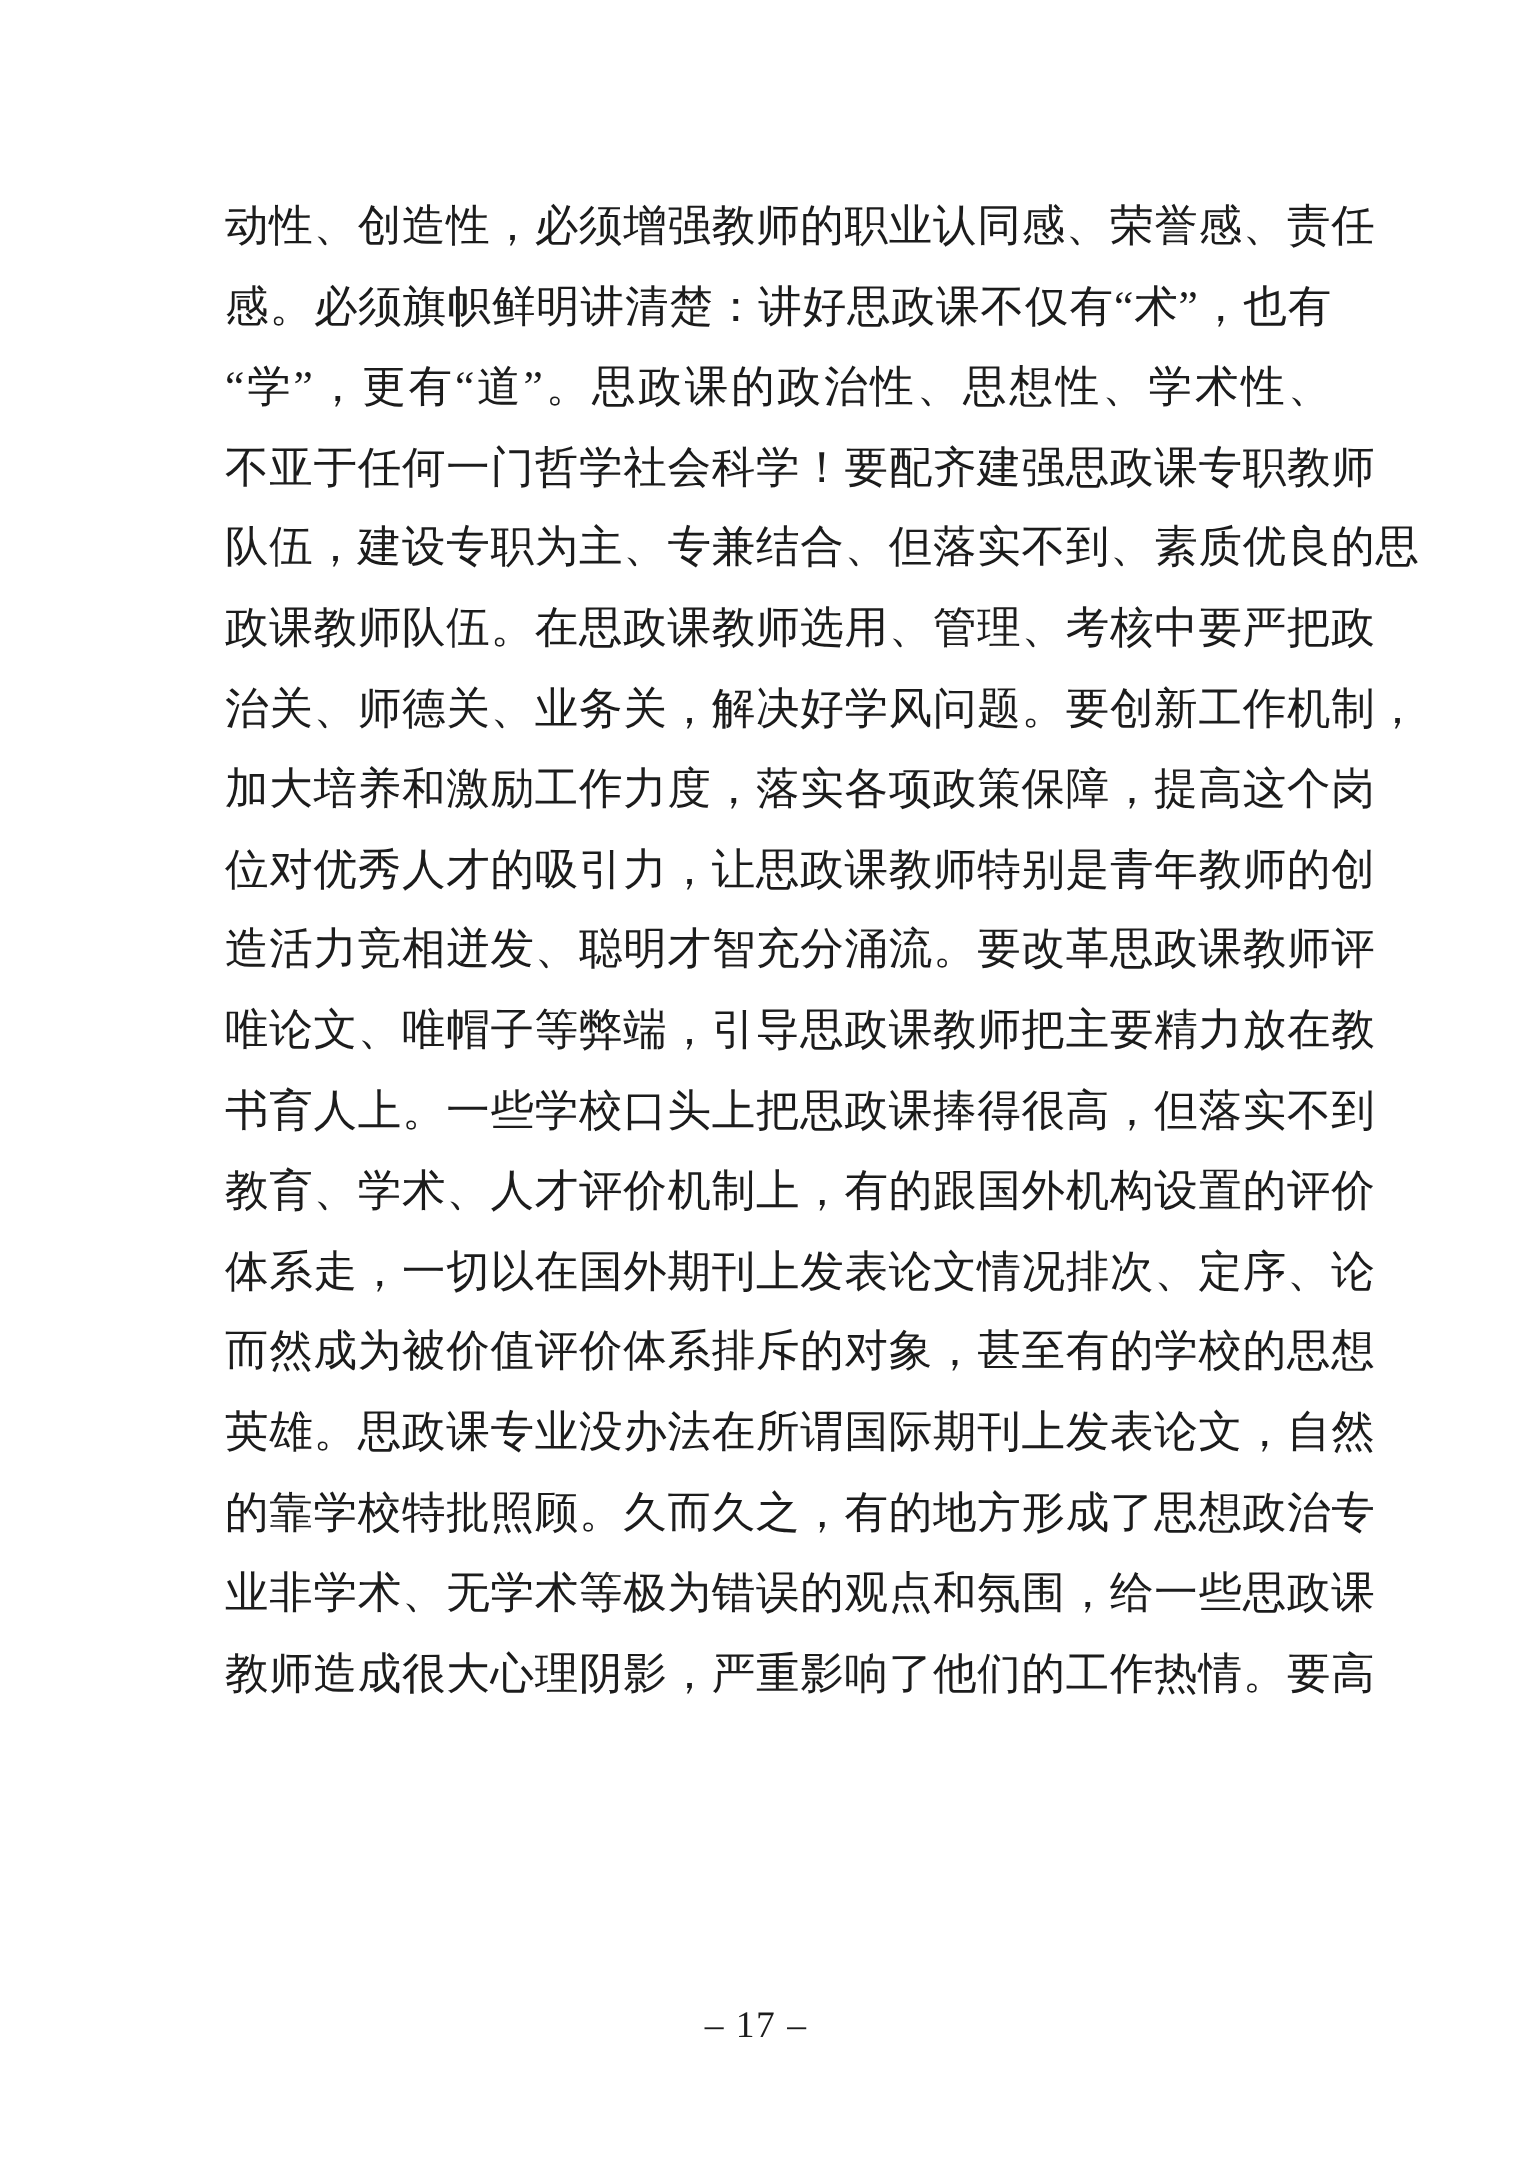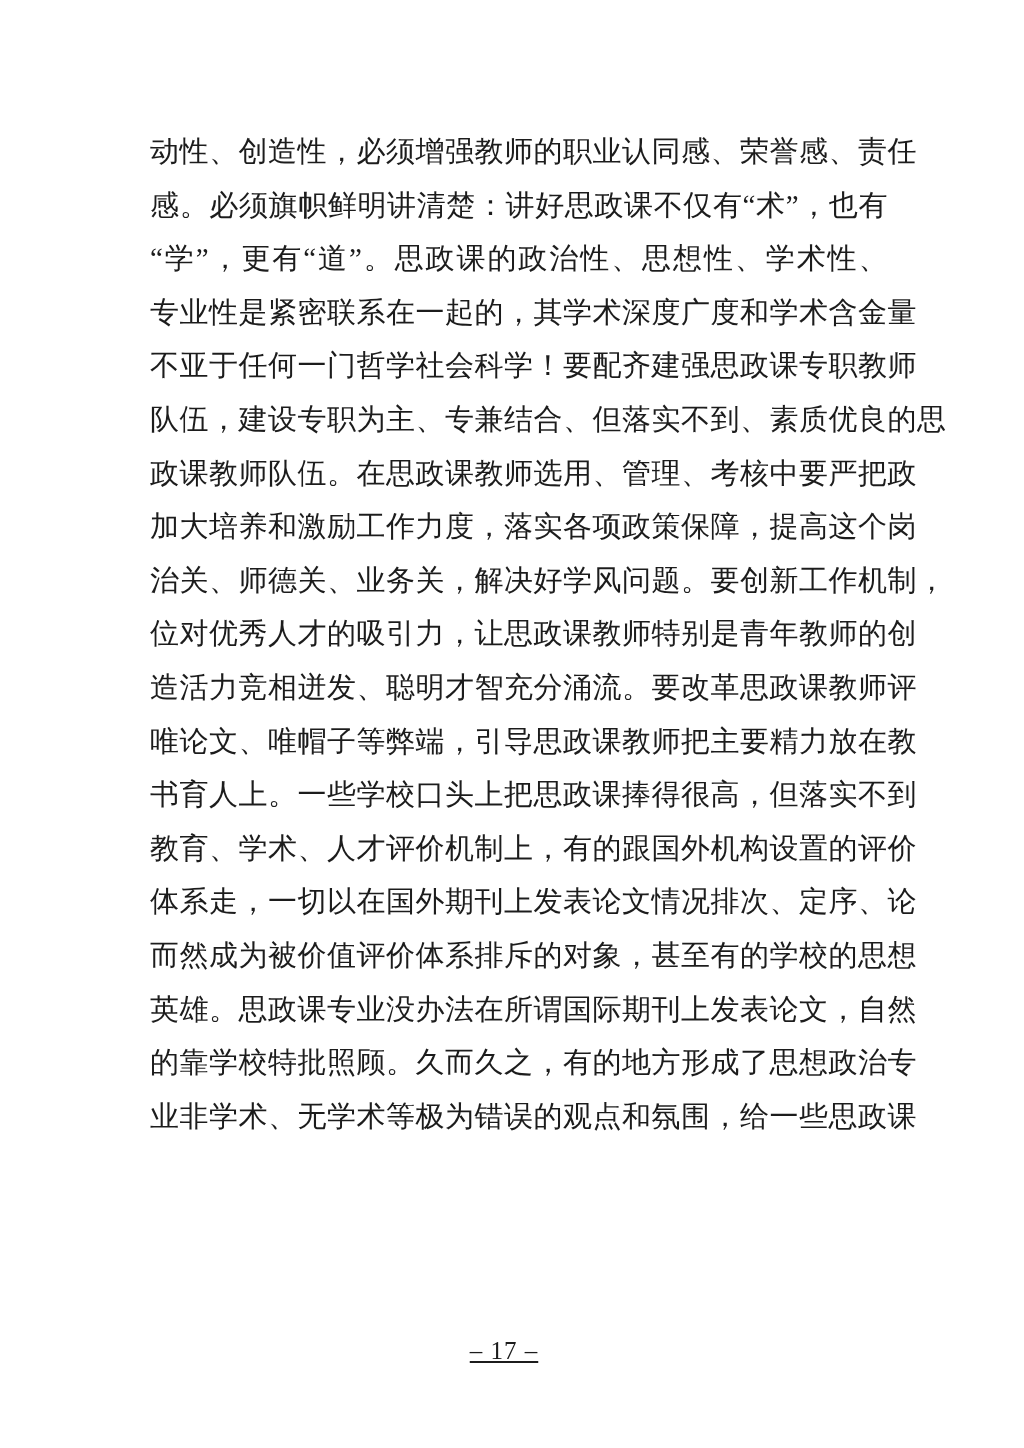--- a/index.html
+++ b/index.html
@@ -40,42 +40,41 @@
   .page-footer {
     position: absolute;
     top: 1336px;
     left: 0;
     width: 1008px;
     text-align: center;
     font-size: 25px;
     line-height: 30px;
     color: #1c1c1c;
     letter-spacing: 1px;
-    text-decoration: underline;
   }
 </style>
 </head>
 <body>
 
 <div class="page">
   <div class="text-body">
     <div class="text-line">动性、创造性，必须增强教师的职业认同感、荣誉感、责任</div>
     <div class="text-line">感。必须旗帜鲜明讲清楚：讲好思政课不仅有“术”，也有</div>
     <div class="text-line">“学”，更有“道”。思政课的政治性、思想性、学术性、</div>
-    <div class="text-line">专业性是紧密联系在一起的，其学术深度广度和学术含金量</div>
     <div class="text-line">不亚于任何一门哲学社会科学！要配齐建强思政课专职教师</div>
     <div class="text-line">队伍，建设专职为主、专兼结合、但落实不到、素质优良的思</div>
     <div class="text-line">政课教师队伍。在思政课教师选用、管理、考核中要严把政</div>
+    <div class="text-line">治关、师德关、业务关，解决好学风问题。要创新工作机制，</div>
     <div class="text-line">加大培养和激励工作力度，落实各项政策保障，提高这个岗</div>
-    <div class="text-line">治关、师德关、业务关，解决好学风问题。要创新工作机制，</div>
     <div class="text-line">位对优秀人才的吸引力，让思政课教师特别是青年教师的创</div>
     <div class="text-line">造活力竞相迸发、聪明才智充分涌流。要改革思政课教师评</div>
     <div class="text-line">唯论文、唯帽子等弊端，引导思政课教师把主要精力放在教</div>
     <div class="text-line">书育人上。一些学校口头上把思政课捧得很高，但落实不到</div>
     <div class="text-line">教育、学术、人才评价机制上，有的跟国外机构设置的评价</div>
     <div class="text-line">体系走，一切以在国外期刊上发表论文情况排次、定序、论</div>
     <div class="text-line">而然成为被价值评价体系排斥的对象，甚至有的学校的思想</div>
     <div class="text-line">英雄。思政课专业没办法在所谓国际期刊上发表论文，自然</div>
     <div class="text-line">的靠学校特批照顾。久而久之，有的地方形成了思想政治专</div>
     <div class="text-line">业非学术、无学术等极为错误的观点和氛围，给一些思政课</div>
+    <div class="text-line">教师造成很大心理阴影，严重影响了他们的工作热情。要高</div>
   </div>
   <div class="page-footer">– 17 –</div>
 </div>
 
 </body></html>

